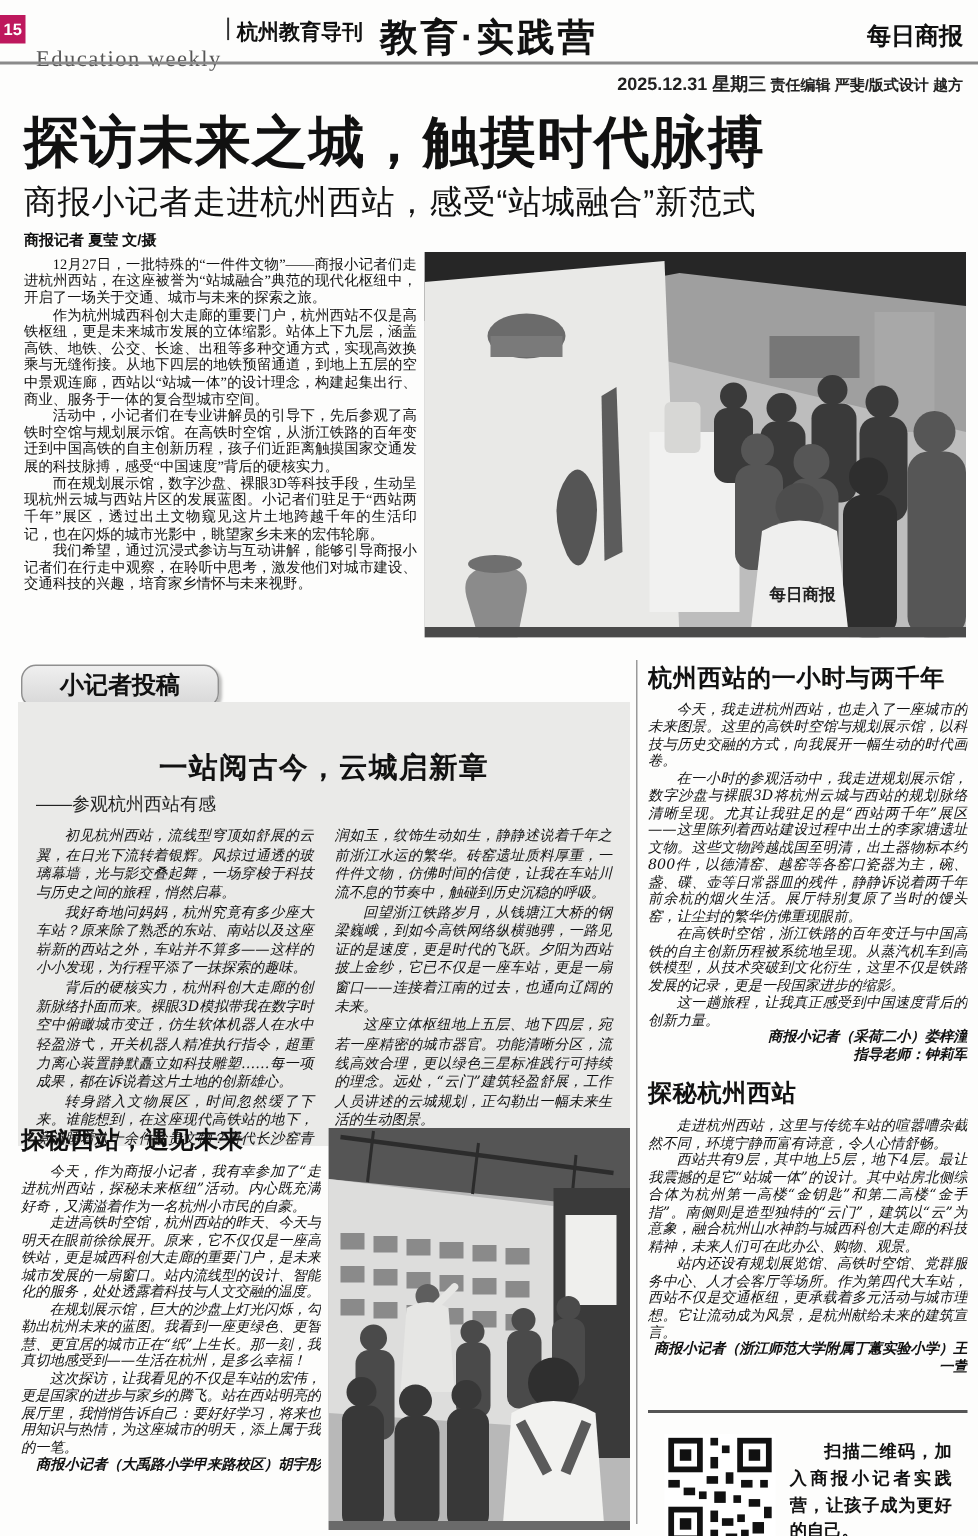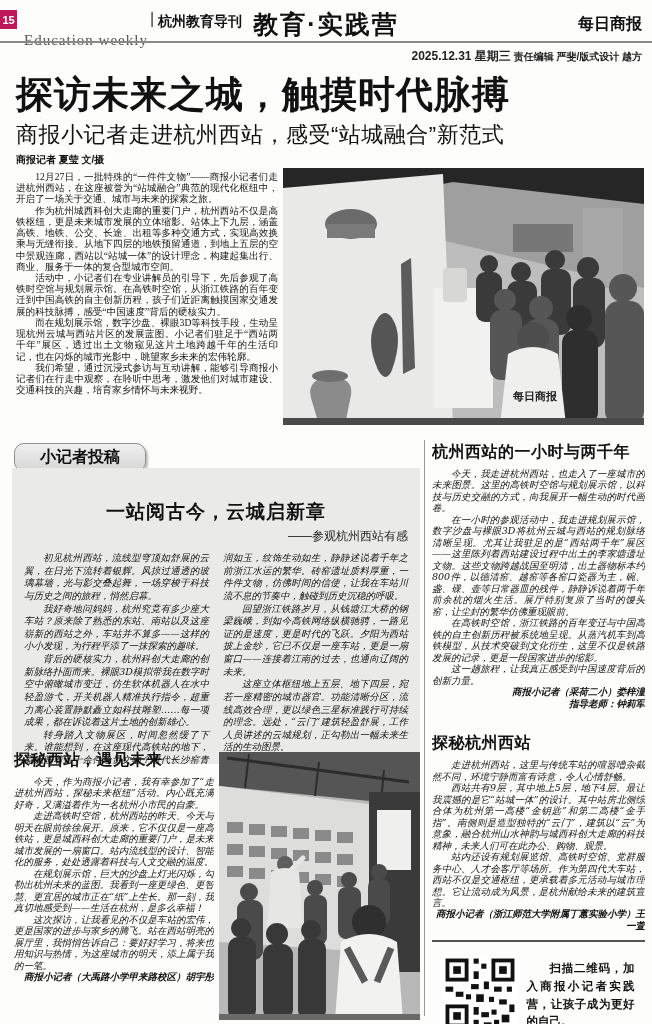--- a/index.html
+++ b/index.html
@@ -43,32 +43,32 @@
   .badge { position:absolute; left:14px; top:443px; padding:3px 25px;
            border:1px solid #8f8f8f; border-radius:10px;
            background:linear-gradient(#efefef,#d7d7d7);
            box-shadow:2px 2px 2px rgba(0,0,0,.25);
            font-size:16px; font-weight:bold; }
   
   .graybox { position:absolute; left:12px; top:468px; width:408px; height:296px;
              background:#eaeae8; padding:10px 12px 8px; overflow:hidden; }
   .gb-title { text-align:center; font-family:"Liberation Serif", serif;
               font-size:19px; font-weight:900; letter-spacing:1px;margin-top:21px; }
-  .gb-sub { text-align:right; font-size:12px; margin:3px 0 7px; color:#222; }
+  .gb-sub { text-align:left; font-size:12px; margin:3px 0 7px; color:#222; }
   .essay { font-family:"DejaVu Serif", serif; font-style:italic;
            font-size:9.5px; line-height:1.33; text-align:justify; }
   .essay p { text-indent:2em; }
   .gb-cols { column-count:2; column-gap:14px; }
   .sig { text-align:right; font-weight:bold; font-style:italic; }
   
   .rcol { position:absolute; left:432px; top:440px; width:213px; height:496px; overflow:hidden; }
   .rcol .essay, .bl .essay { font-size:9.5px; line-height:1.21; }
   .etitle { font-family:"Liberation Sans", sans-serif; font-size:16px;
             font-weight:900; margin:2px 0 5px; letter-spacing:.5px; }
-  .etitle.mt { margin-top:24px; }
+  .etitle.mt { margin-top:10px; }
   .vdiv { position:absolute; left:424px; top:440px; width:1px; height:576px; background:#9a9a9a; }
   
   .bl { position:absolute; left:14px; top:748px; width:200px; height:272px; overflow:hidden; }
   
   .qrsec { position:absolute; left:432px; top:940px; width:213px; }
   .qr-rule { height:2px; background:#555; margin-bottom:14px; }
   .qr-row { display:flex; gap:10px; align-items:flex-start; justify-content:center; }
   .qr-text { width:108px; font-size:11.5px; font-weight:bold; line-height:1.55;
              text-indent:2em; text-align:justify; padding-top:4px; }
   .photo-ph svg { display:block; }

